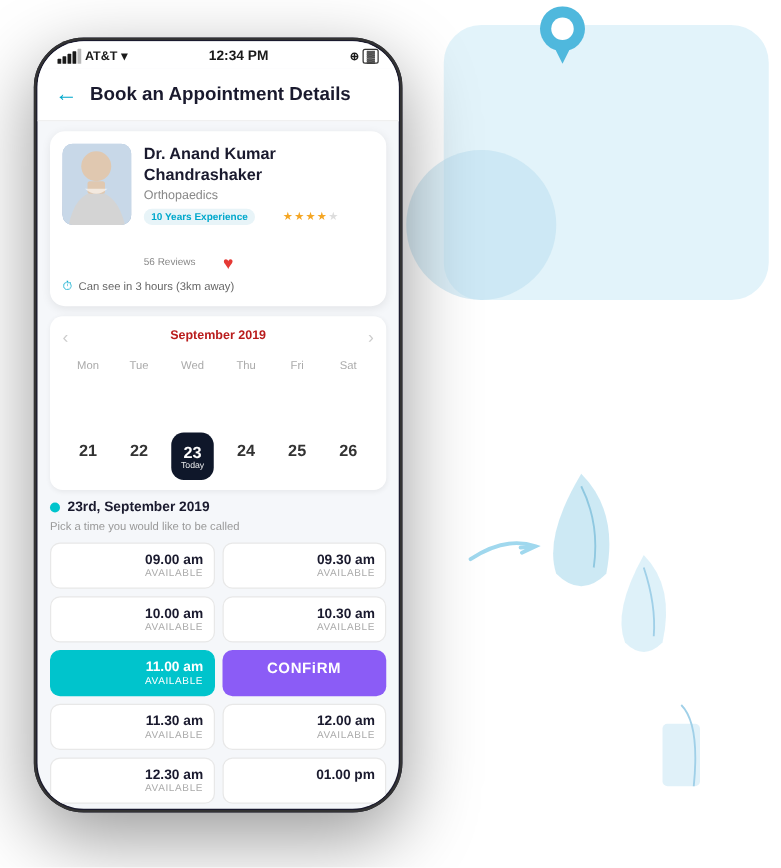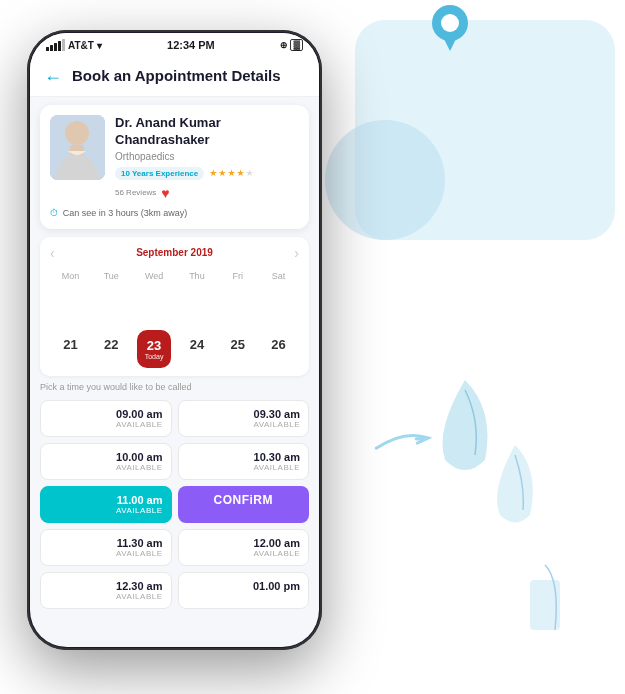--- a/index.html
+++ b/index.html
@@ -157,21 +157,21 @@
 
     .doctor-specialty {
       font-size: 10px;
       color: #888;
       margin-top: 2px;
     }
 
     .doctor-badges {
       display: flex;
       align-items: center;
-      gap: 5px;
+      gap: 22px;
       margin-top: 5px;
       flex-wrap: wrap;
     }
 
     .badge-experience {
       background: #e8f4f8;
       color: #00a8cc;
       font-size: 8px;
       font-weight: 600;
       padding: 2px 6px;
@@ -261,21 +261,21 @@
       align-items: center;
       justify-content: center;
       border-radius: 50%;
       font-size: 13px;
       font-weight: 600;
       color: #333;
       margin-top: 46px;
     }
 
     .day-num.active {
-      background: #b91c1c;
+      background: #0f172a;
       color: white;
       border-radius: 10px;
       padding: 2px 0;
       width: 34px;
       height: 38px;
     }
 
     .today-label {
       font-size: 7px;
       color: rgba(255,255,255,0.9);
@@ -528,20 +528,24 @@
             <div class="day-col">
               <div class="day-name">Sat</div>
               <div class="day-num">
                 <span>26</span>
               </div>
             </div>
           </div>
       </div>
 
       <div class="slots-section">
+        <div class="date-label">
+          <div class="date-dot"></div>
+          <span class="date-text">23rd, September 2019</span>
+        </div>
         <div class="pick-text">Pick a time you would like to be called</div>
         <div id="slots-grid" class="slots-grid">
 
         <div class="slot">
               <div class="slot-time">09.00 am</div>
               <div class="slot-avail">AVAILABLE</div>
             </div>
             <div class="slot">
               <div class="slot-time">09.30 am</div>
               <div class="slot-avail">AVAILABLE</div>

